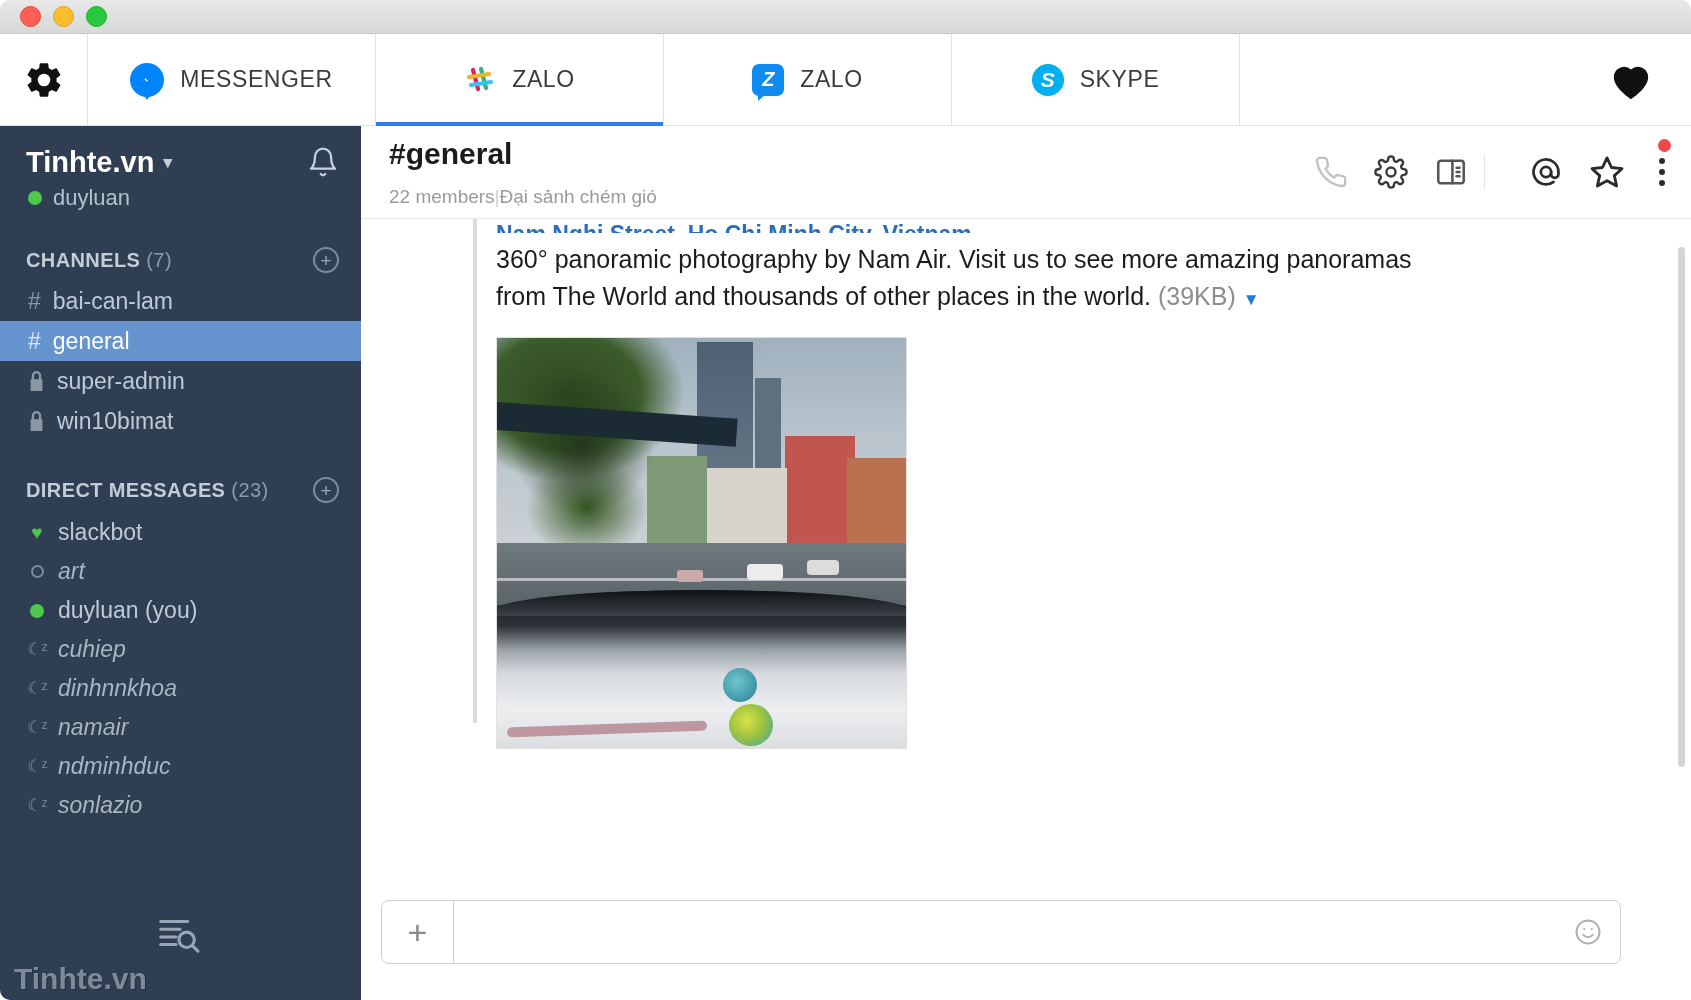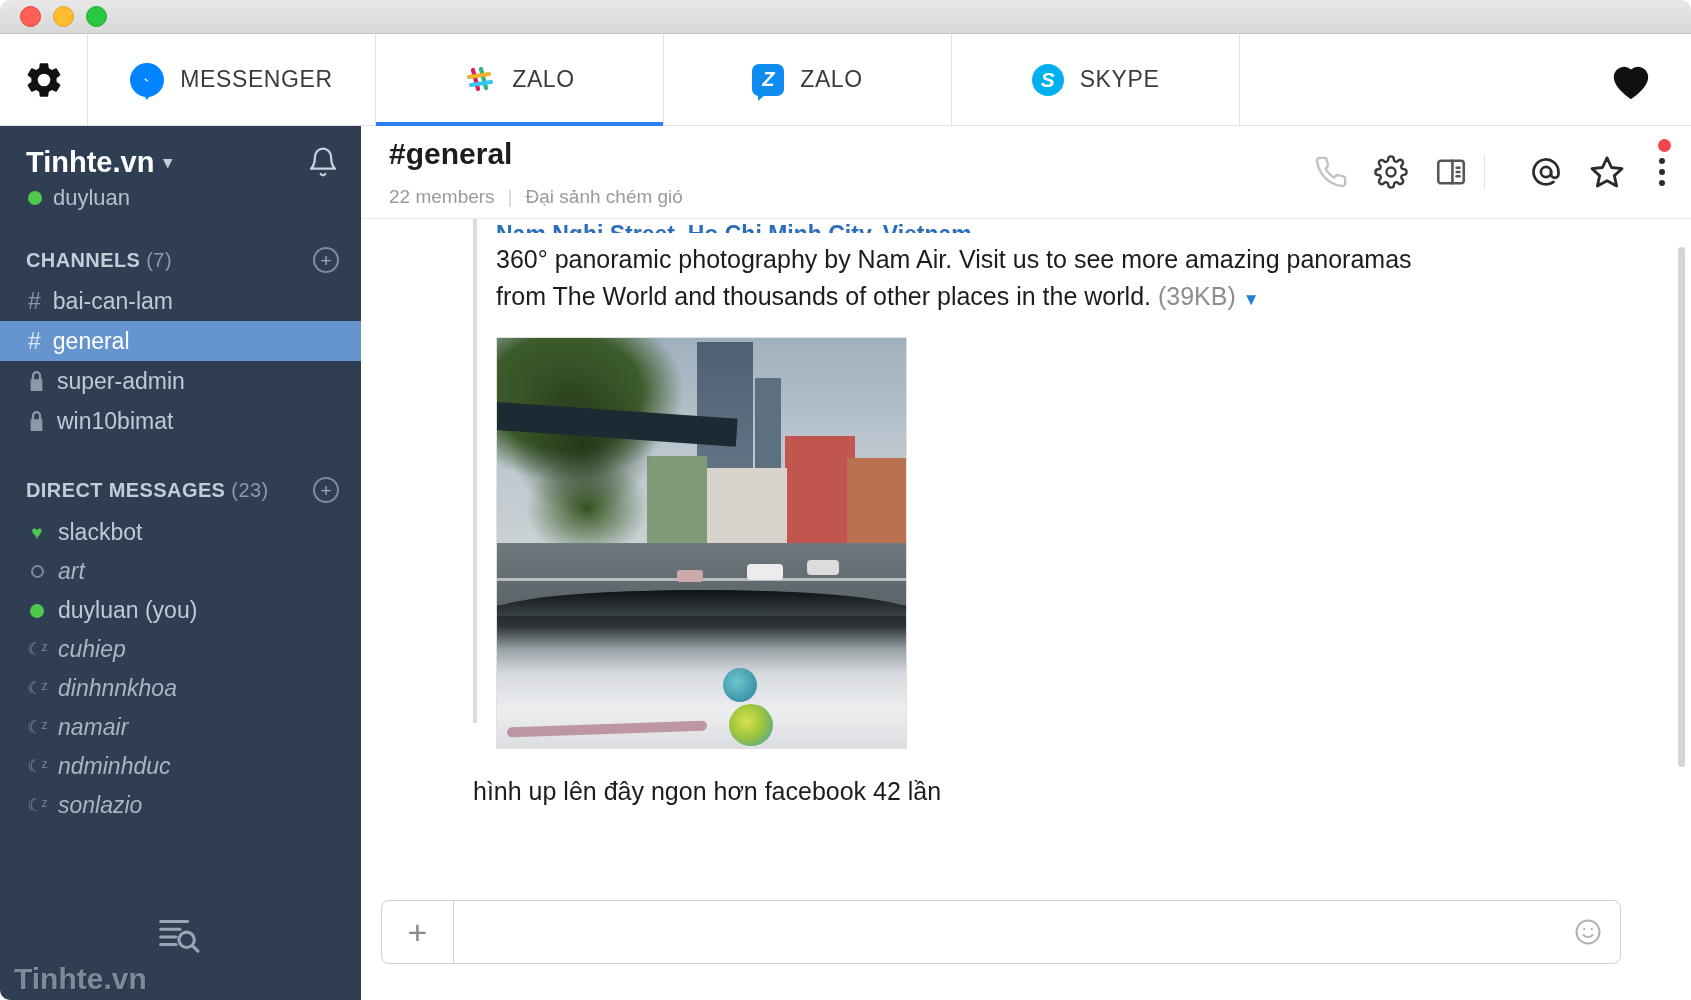--- a/index.html
+++ b/index.html
@@ -176,21 +176,21 @@
   .main { flex: 1 1 auto; display: flex; flex-direction: column; background: #fff; min-width: 0; position: relative;}
   .chan-header {
     height: 93px;
     border-bottom: 1px solid #e6e6e6;
     display: flex; align-items: center;
     padding: 0 18px 0 28px;
     gap: 0;
   }
   .chan-title-wrap { flex: 0 0 auto; }
   .chan-title { font-size: 30px; font-weight: 700; color: #1d1c1d; line-height: 1.1; }
-  .chan-sub { margin-top: 16px; font-size: 19px; color: #9a9a9e; display: flex; align-items: center; gap: 13px;}
+  .chan-sub { margin-top: 16px; font-size: 19px; color: #9a9a9e; display: flex; align-items: center; }
   .chan-sub .sep { color: #d2d2d6; }
   .hdr-spacer { flex: 1 1 auto; }
   .hdr-icons { display: flex; align-items: center; gap: 26px; }
   .hdr-ico { color: #b9b9bd; cursor: pointer; display: flex; }
   .hdr-ico.dark { color: #4a4a4e; }
   .vdiv { width: 1px; height: 34px; background: #e2e2e2; margin: 0 16px; }
   .searchbox {
     width: 322px; height: 52px;
     border: 1px solid #dcdcdc; border-radius: 8px;
     display: flex; align-items: center; gap: 14px;
@@ -578,21 +578,20 @@
               <div class="awning"></div>
               <div class="hood"></div>
               <div class="hood-dark"></div>
               <div class="pink-streak"></div>
               <div class="blob-teal2"></div>
               <div class="blob-teal"></div>
             </div>
           </div>
         </div>
 
-        <div class="msg-plain">hình up lên đây ngon hơn facebook 42 lần</div>
 
         <div class="scrollbar">
           <div class="scroll-thumb"></div>
         </div>
       </div>
 
       <div class="composer-wrap">
         <div class="composer">
           <div class="comp-plus">+</div>
           <div class="comp-input">

